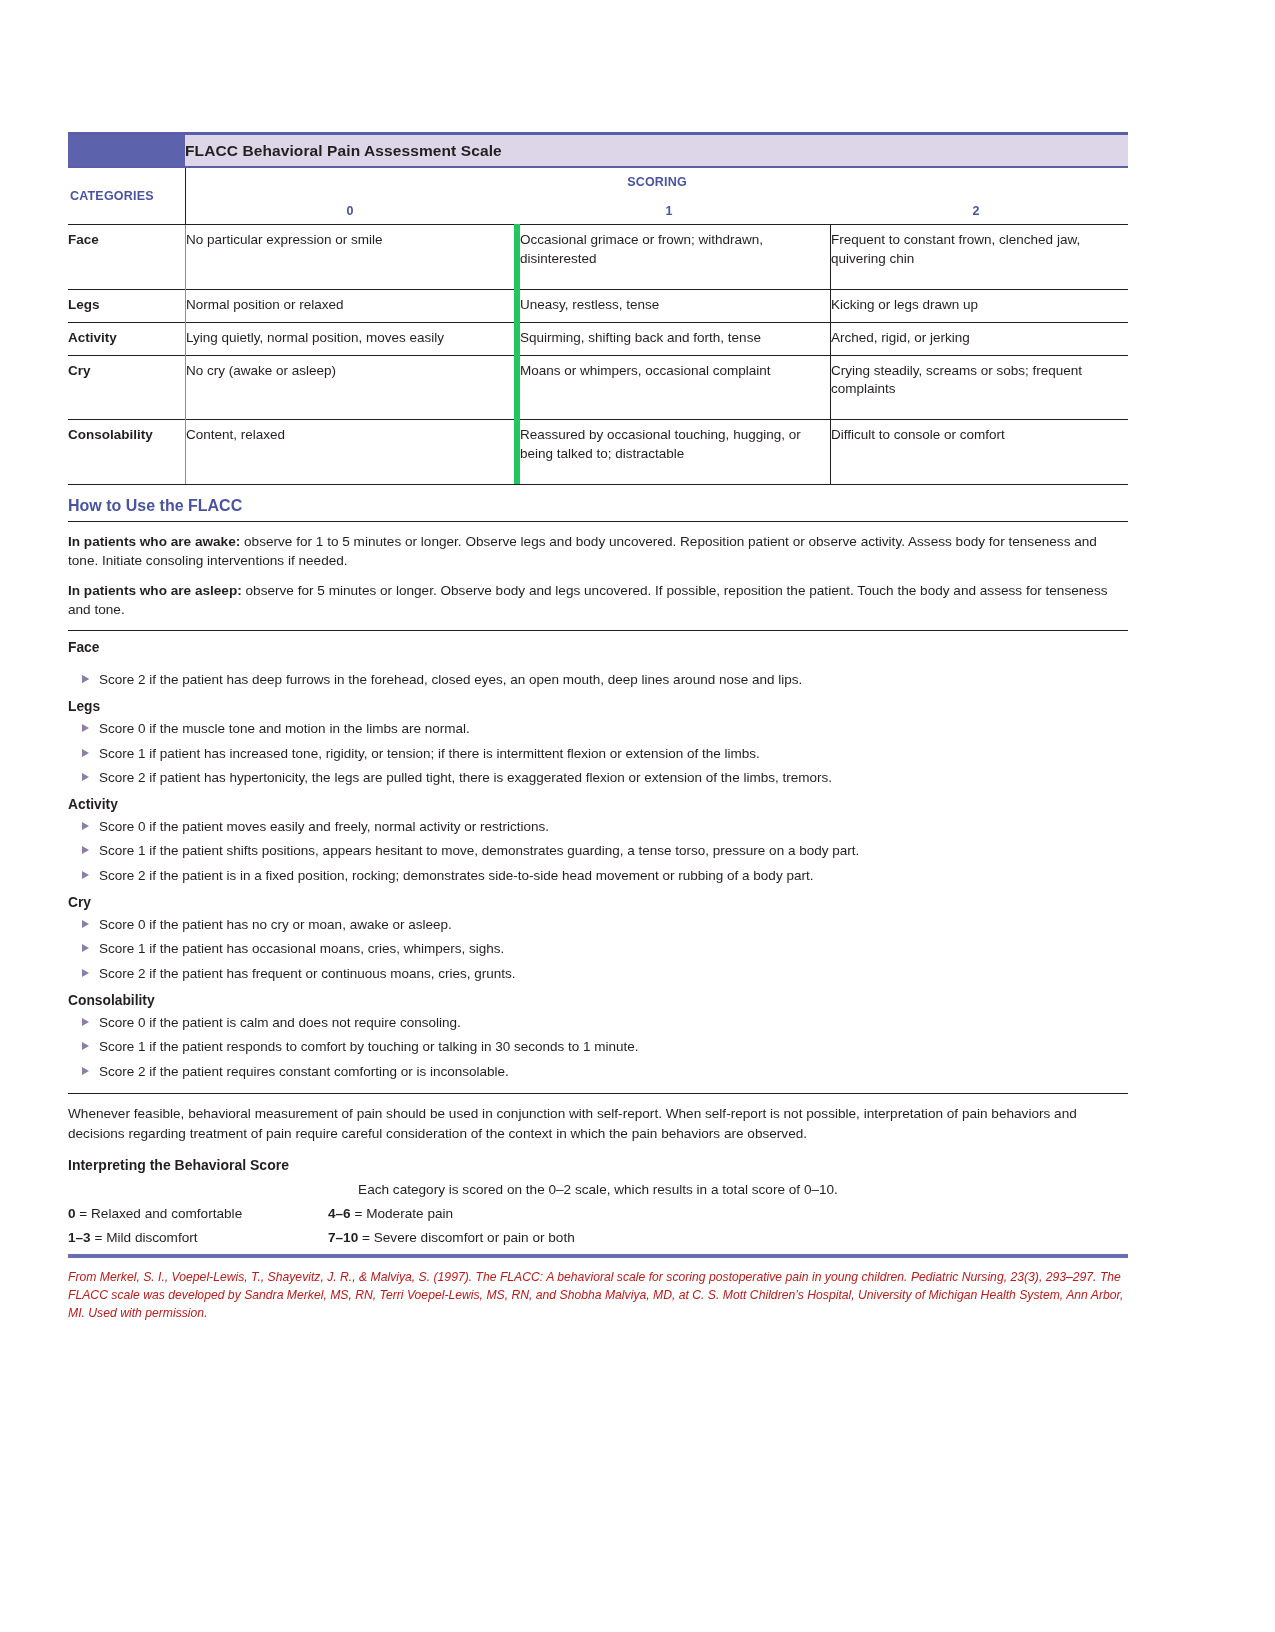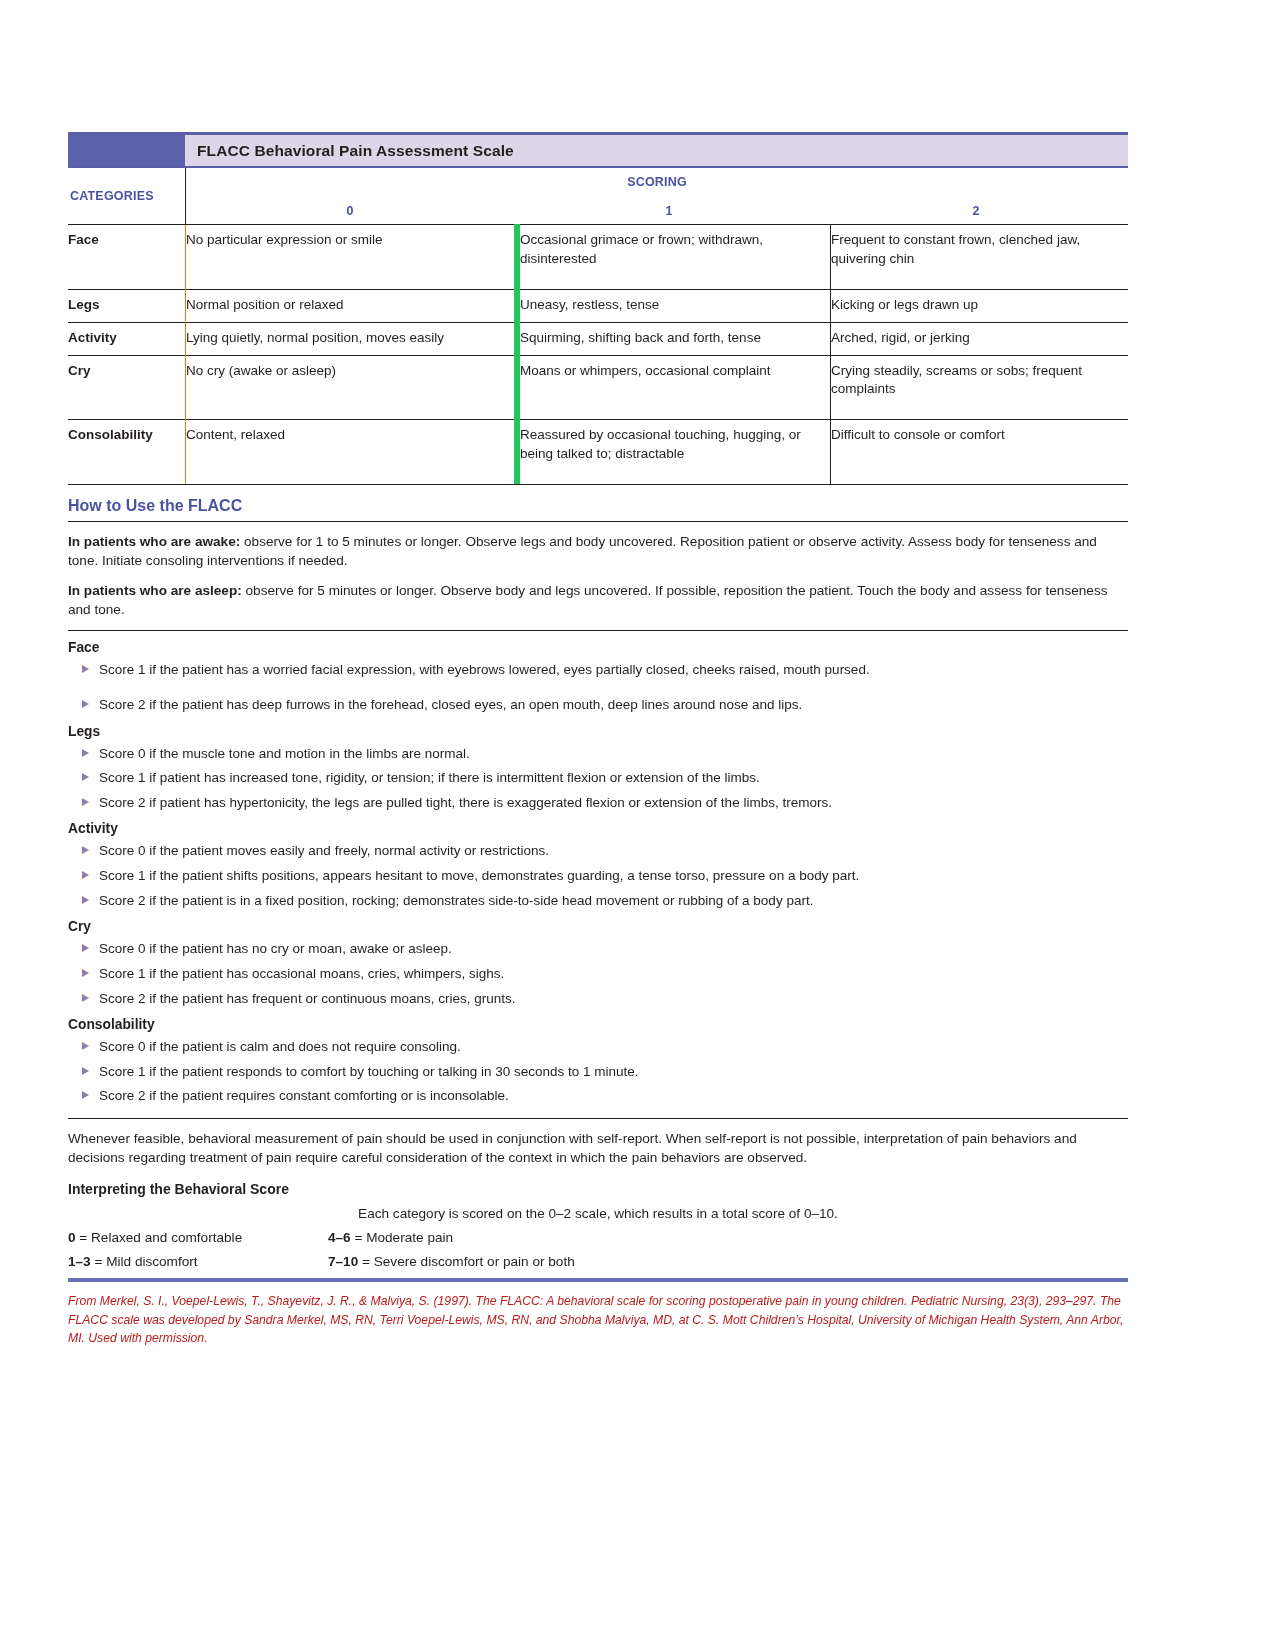--- a/index.html
+++ b/index.html
@@ -48,21 +48,21 @@
   .titlebar .titlefill {
     flex: 1 1 auto;
     background: #ddd5e8;
     display: flex;
     align-items: center;
   }
   .titlebar .titletext {
     font-size: 15.5px;
     font-weight: bold;
     color: #231f20;
-    padding-left: 12px;
+    padding-left: 0;
     letter-spacing: .1px;
   }
   .rule-under-title {
     height: 2px;
     background: #5b5ea6;
     width: 100%;
   }
 
   
   .headrow {
@@ -327,21 +327,21 @@
     <div class="section-head">How to Use the FLACC</div>
     <div class="hr-thin"></div>
 
     <p class="para"><b>In patients who are awake:</b><span> observe for 1 to 5 minutes or longer. Observe legs and body uncovered. Reposition patient or observe activity. Assess body for tenseness and tone. Initiate consoling interventions if needed.</span></p>
     <p class="para"><b>In patients who are asleep:</b><span> observe for 5 minutes or longer. Observe body and legs uncovered. If possible, reposition the patient. Touch the body and assess for tenseness and tone.</span></p>
 
     <div class="hr-thin" style="margin-top:11px"></div>
 
     <div class="cat-head">Face</div>
     <ul class="bl">
-      <li><span class="tri"></span><span>Score 1 if the patient has a worried facial expression, with eyebrows lowered, eyes partially closed, cheeks raised, mouth pursed.</span></li>
+      <li><span class="tri"></span></li>
       <li class="gap-li"><span class="tri"></span><span>Score 2 if the patient has deep furrows in the forehead, closed eyes, an open mouth, deep lines around nose and lips.</span></li>
     </ul>
 
     <div class="cat-head">Legs</div>
     <ul class="bl">
       <li><span class="tri"></span><span>Score 0 if the muscle tone and motion in the limbs are normal.</span></li>
       <li><span class="tri"></span><span>Score 1 if patient has increased tone, rigidity, or tension; if there is intermittent flexion or extension of the limbs.</span></li>
       <li><span class="tri"></span><span>Score 2 if patient has hypertonicity, the legs are pulled tight, there is exaggerated flexion or extension of the limbs, tremors.</span></li>
     </ul>
 

